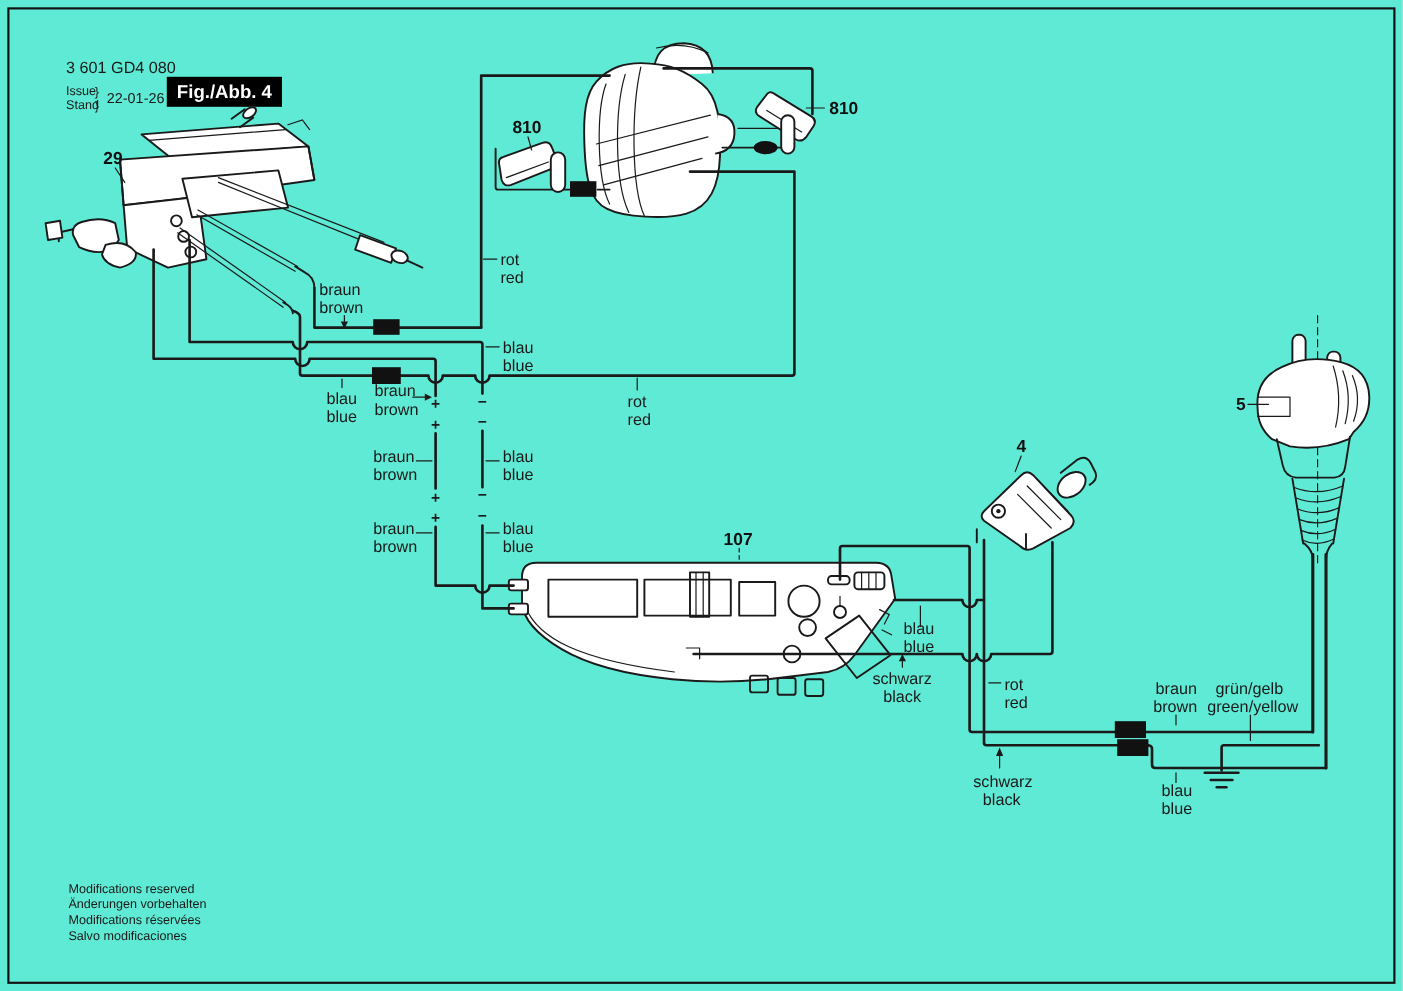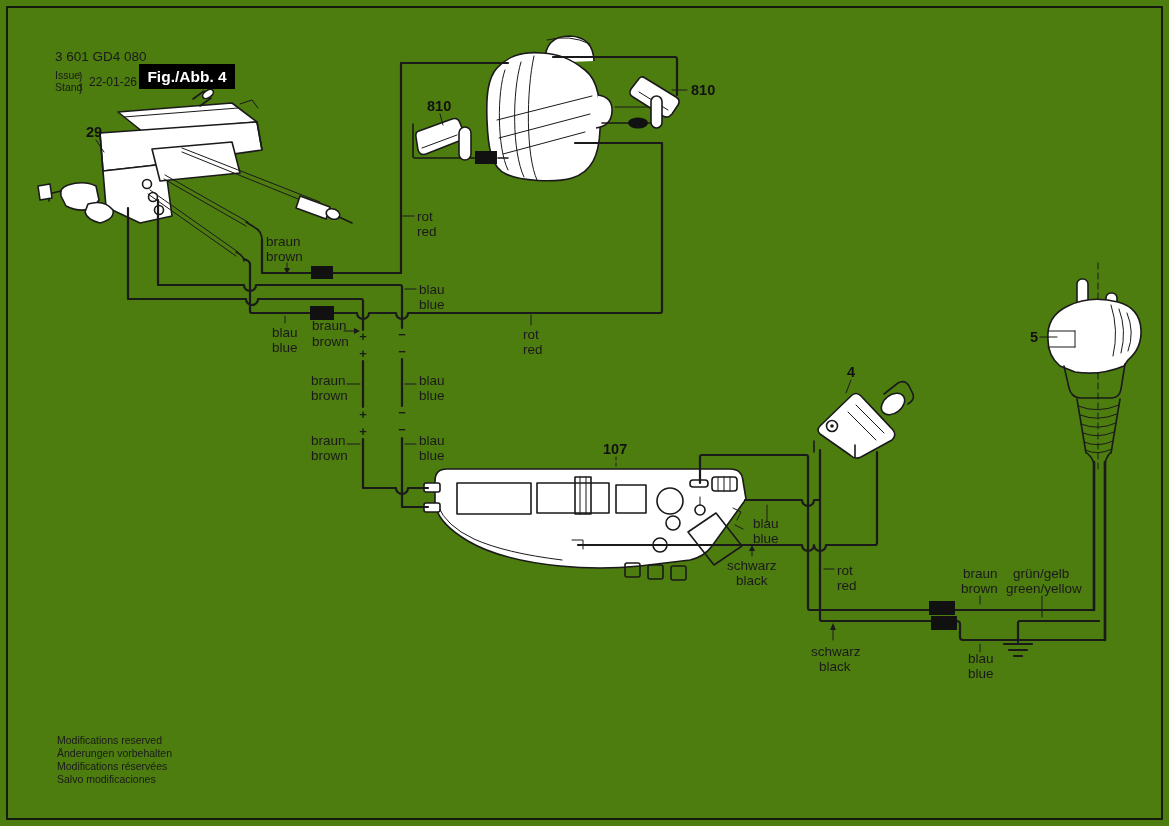--- a/index.html
+++ b/index.html
@@ -1,16 +1,16 @@
 <!DOCTYPE html>
 <html><head>
 <meta charset="utf-8">
 <style>
   html,body{margin:0;padding:0;background:#e8e8e8;}
-  #stage{position:relative;width:1169px;height:826px;background:#4d7c0f;overflow:hidden;text-align:right;}
+  #stage{position:relative;width:1169px;height:826px;background:#5eead4;overflow:hidden;text-align:right;}
   svg{display:block}
   .w {fill:none;stroke:#1a1a1a;stroke-width:2.2;stroke-linejoin:round;stroke-linecap:round}
   .w2{fill:none;stroke:#1a1a1a;stroke-width:2.6;stroke-linejoin:round;stroke-linecap:round}
   .p {fill:#ffffff;stroke:#1a1a1a;stroke-width:1.6;stroke-linejoin:round}
   .pn{fill:none;stroke:#1a1a1a;stroke-width:1.6;stroke-linejoin:round;stroke-linecap:round}
   .t {fill:none;stroke:#1a1a1a;stroke-width:1;stroke-linecap:round}
   .blk{fill:#111111;stroke:none}
   .lbl{font-family:"Liberation Sans",sans-serif;font-size:13.5px;fill:#1a1a1a}
   .part{font-family:"Liberation Sans",sans-serif;font-size:14.5px;font-weight:bold;fill:#111111}
   .hdr{font-family:"Liberation Sans",sans-serif;font-size:13.5px;fill:#1a1a1a}

